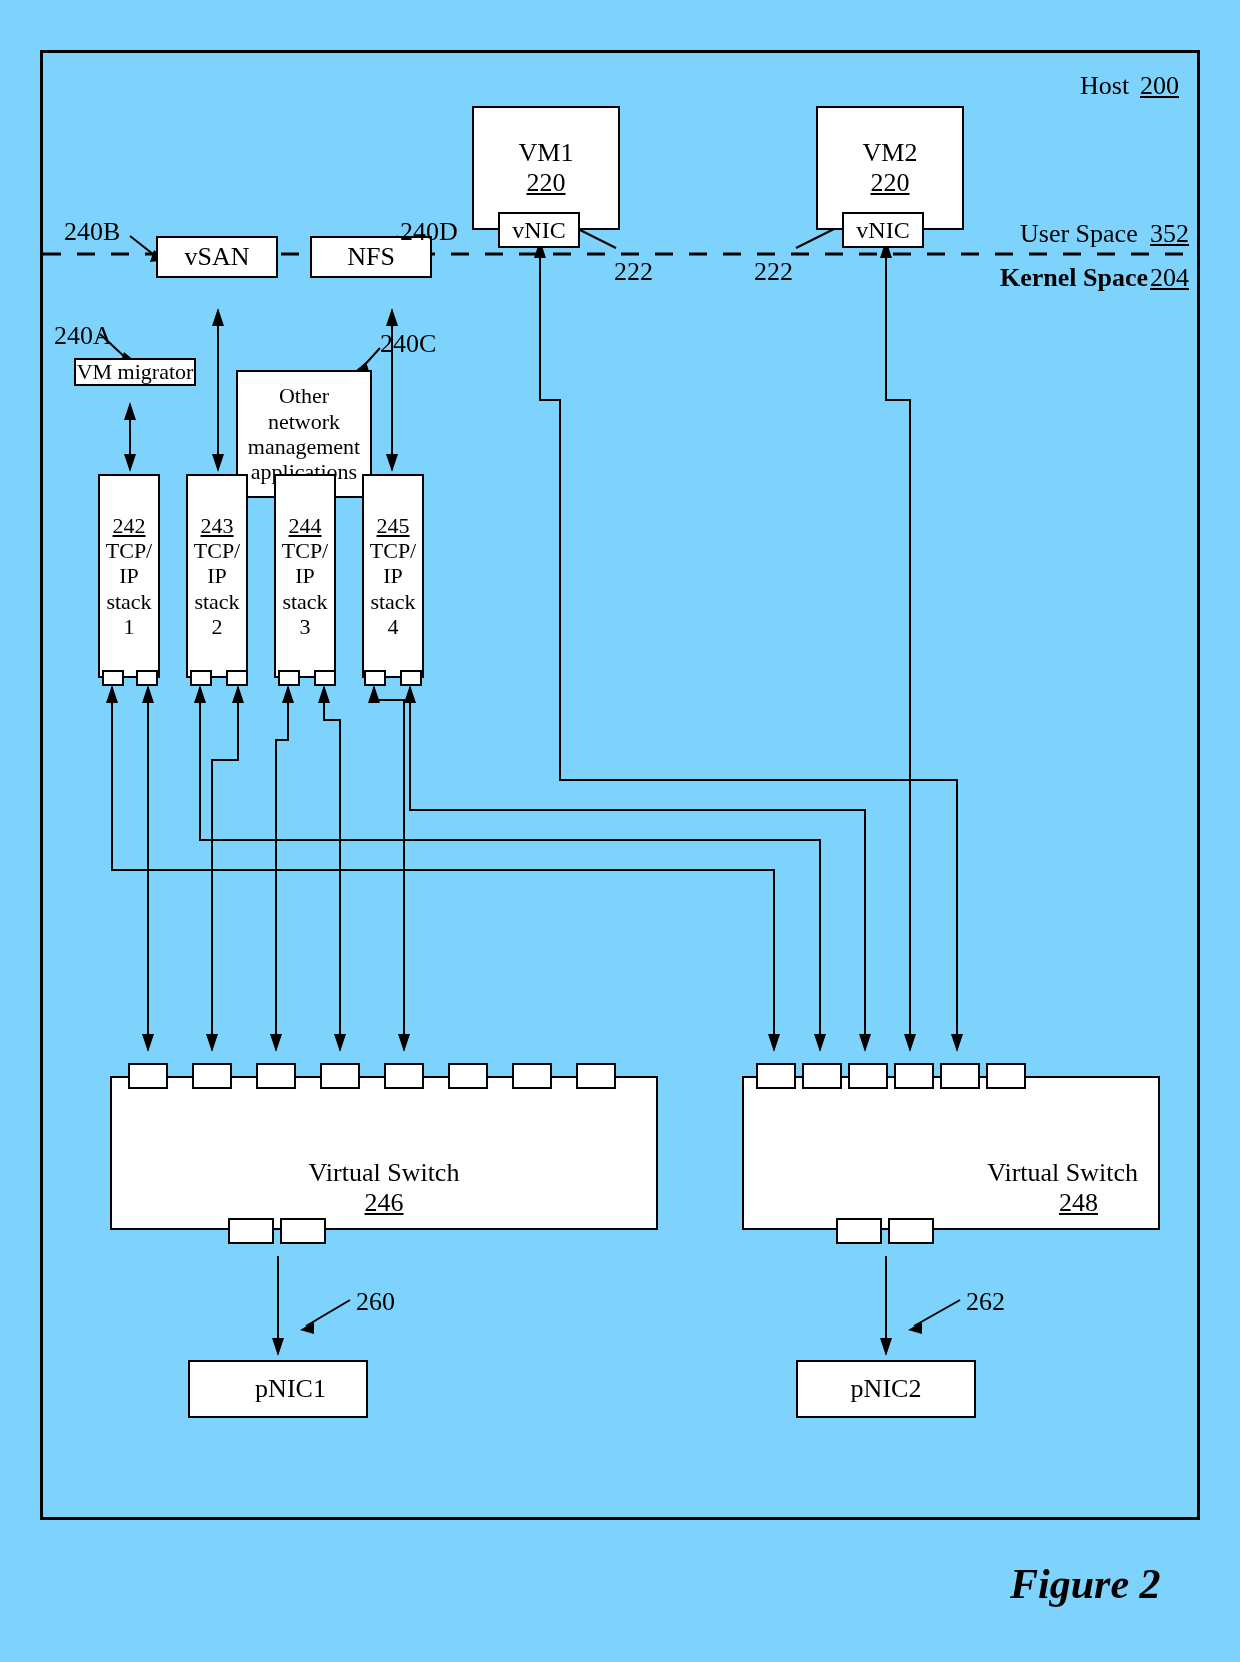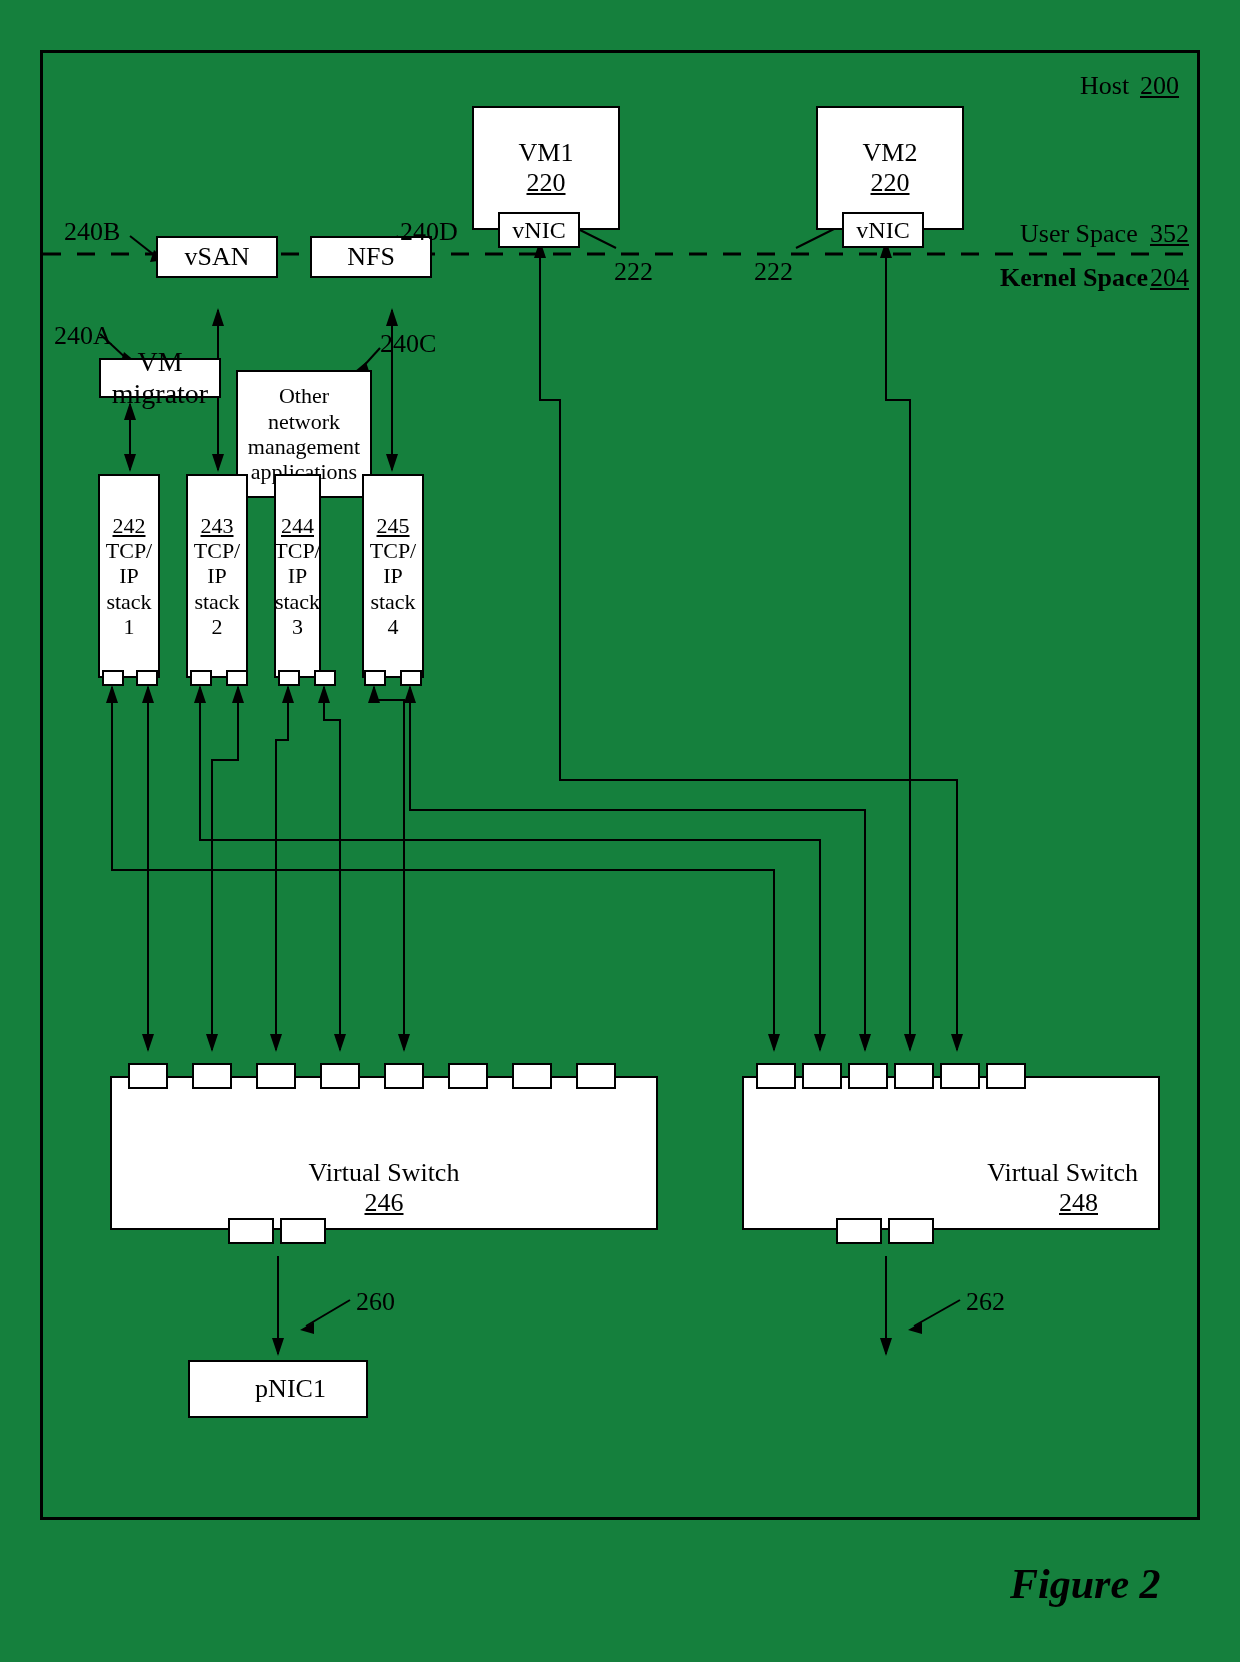--- a/index.html
+++ b/index.html
@@ -6,21 +6,21 @@
   body {
     margin: 0;
     padding: 0;
     background: #fff;
     font-family: "Times New Roman", serif;
   }
   .canvas {
     position: relative;
     width: 1240px;
     height: 1662px;
-    background: #15803d;
+    background: #7dd3fc;
   }
   .outer-frame {
     position: absolute;
     left: 40px;
     top: 50px;
     width: 1160px;
     height: 1470px;
     border: 3px solid #000;
   }
   .label {
@@ -163,21 +163,21 @@
     <div class="underline">220</div>
   </div>
   <div class="box" style="left:842px; top:212px; width:82px; height:36px; font-size:24px;">vNIC</div>
   <div class="label" style="left:754px; top:256px;">222</div>
 
   <div class="box" style="left:156px; top:236px; width:122px; height:42px;text-align:right;">vSAN</div>
   <div class="label" style="left:64px; top:216px;">240B</div>
   <div class="box" style="left:310px; top:236px; width:122px; height:42px;">NFS</div>
   <div class="label" style="left:400px; top:216px;">240D</div>
 
-  <div class="box" style="left:74px; top:358px; width:122px; height:40px; font-size:28px;margin-left:25px;">VM migrator</div>
+  <div class="box" style="left:74px; top:358px; width:122px; height:28px; font-size:22px;">VM migrator</div>
   <div class="label" style="left:54px; top:320px;">240A</div>
   <div class="box" style="left:236px; top:370px; width:136px; height:128px; font-size:22px; line-height:1.15; white-space:pre;">Other
 network
 management
 applications</div>
   <div class="label" style="left:380px; top:328px;">240C</div>
 
   <div class="box" style="left:98px; top:474px; width:62px; height:204px; font-size:22px; line-height:1.15;">
     <div class="underline">242</div>
     <div style="white-space:pre;">TCP/
@@ -191,21 +191,21 @@
   <div class="box" style="left:186px; top:474px; width:62px; height:204px; font-size:22px; line-height:1.15;">
     <div class="underline">243</div>
     <div style="white-space:pre;">TCP/
 IP
 stack
 2</div>
   </div>
   <div class="tiny-port" style="left:190px; top:670px;"></div>
   <div class="tiny-port" style="left:226px; top:670px;"></div>
 
-  <div class="box" style="left:274px; top:474px; width:47px; height:204px; font-size:22px; line-height:1.15;">
+  <div class="box" style="left:274px; top:474px; width:62px; height:204px; font-size:22px; line-height:1.15;">
     <div class="underline">244</div>
     <div style="white-space:pre;">TCP/
 IP
 stack
 3</div>
   </div>
   <div class="tiny-port" style="left:278px; top:670px;"></div>
   <div class="tiny-port" style="left:314px; top:670px;"></div>
 
   <div class="box" style="left:362px; top:474px; width:62px; height:204px; font-size:22px; line-height:1.15;">
@@ -242,17 +242,18 @@
   <div class="port" style="left:848px; top:1063px;"></div>
   <div class="port" style="left:894px; top:1063px;"></div>
   <div class="port" style="left:940px; top:1063px;"></div>
   <div class="port" style="left:986px; top:1063px;"></div>
   <div class="port" style="left:836px; top:1218px; width:46px;"></div>
   <div class="port" style="left:888px; top:1218px; width:46px;"></div>
 
   <div class="box" style="left:188px; top:1360px; width:180px; height:58px;padding-left:25px;">pNIC1</div>
   <div class="label" style="left:356px; top:1286px;">260</div>
 
+  <div class="box" style="left:796px; top:1360px; width:180px; height:58px;">pNIC2</div>
   <div class="label" style="left:966px; top:1286px;">262</div>
 
   <div class="figure-label" style="left:1010px; top:1560px;">Figure 2</div>
 
 </div>
 
 </body></html>

